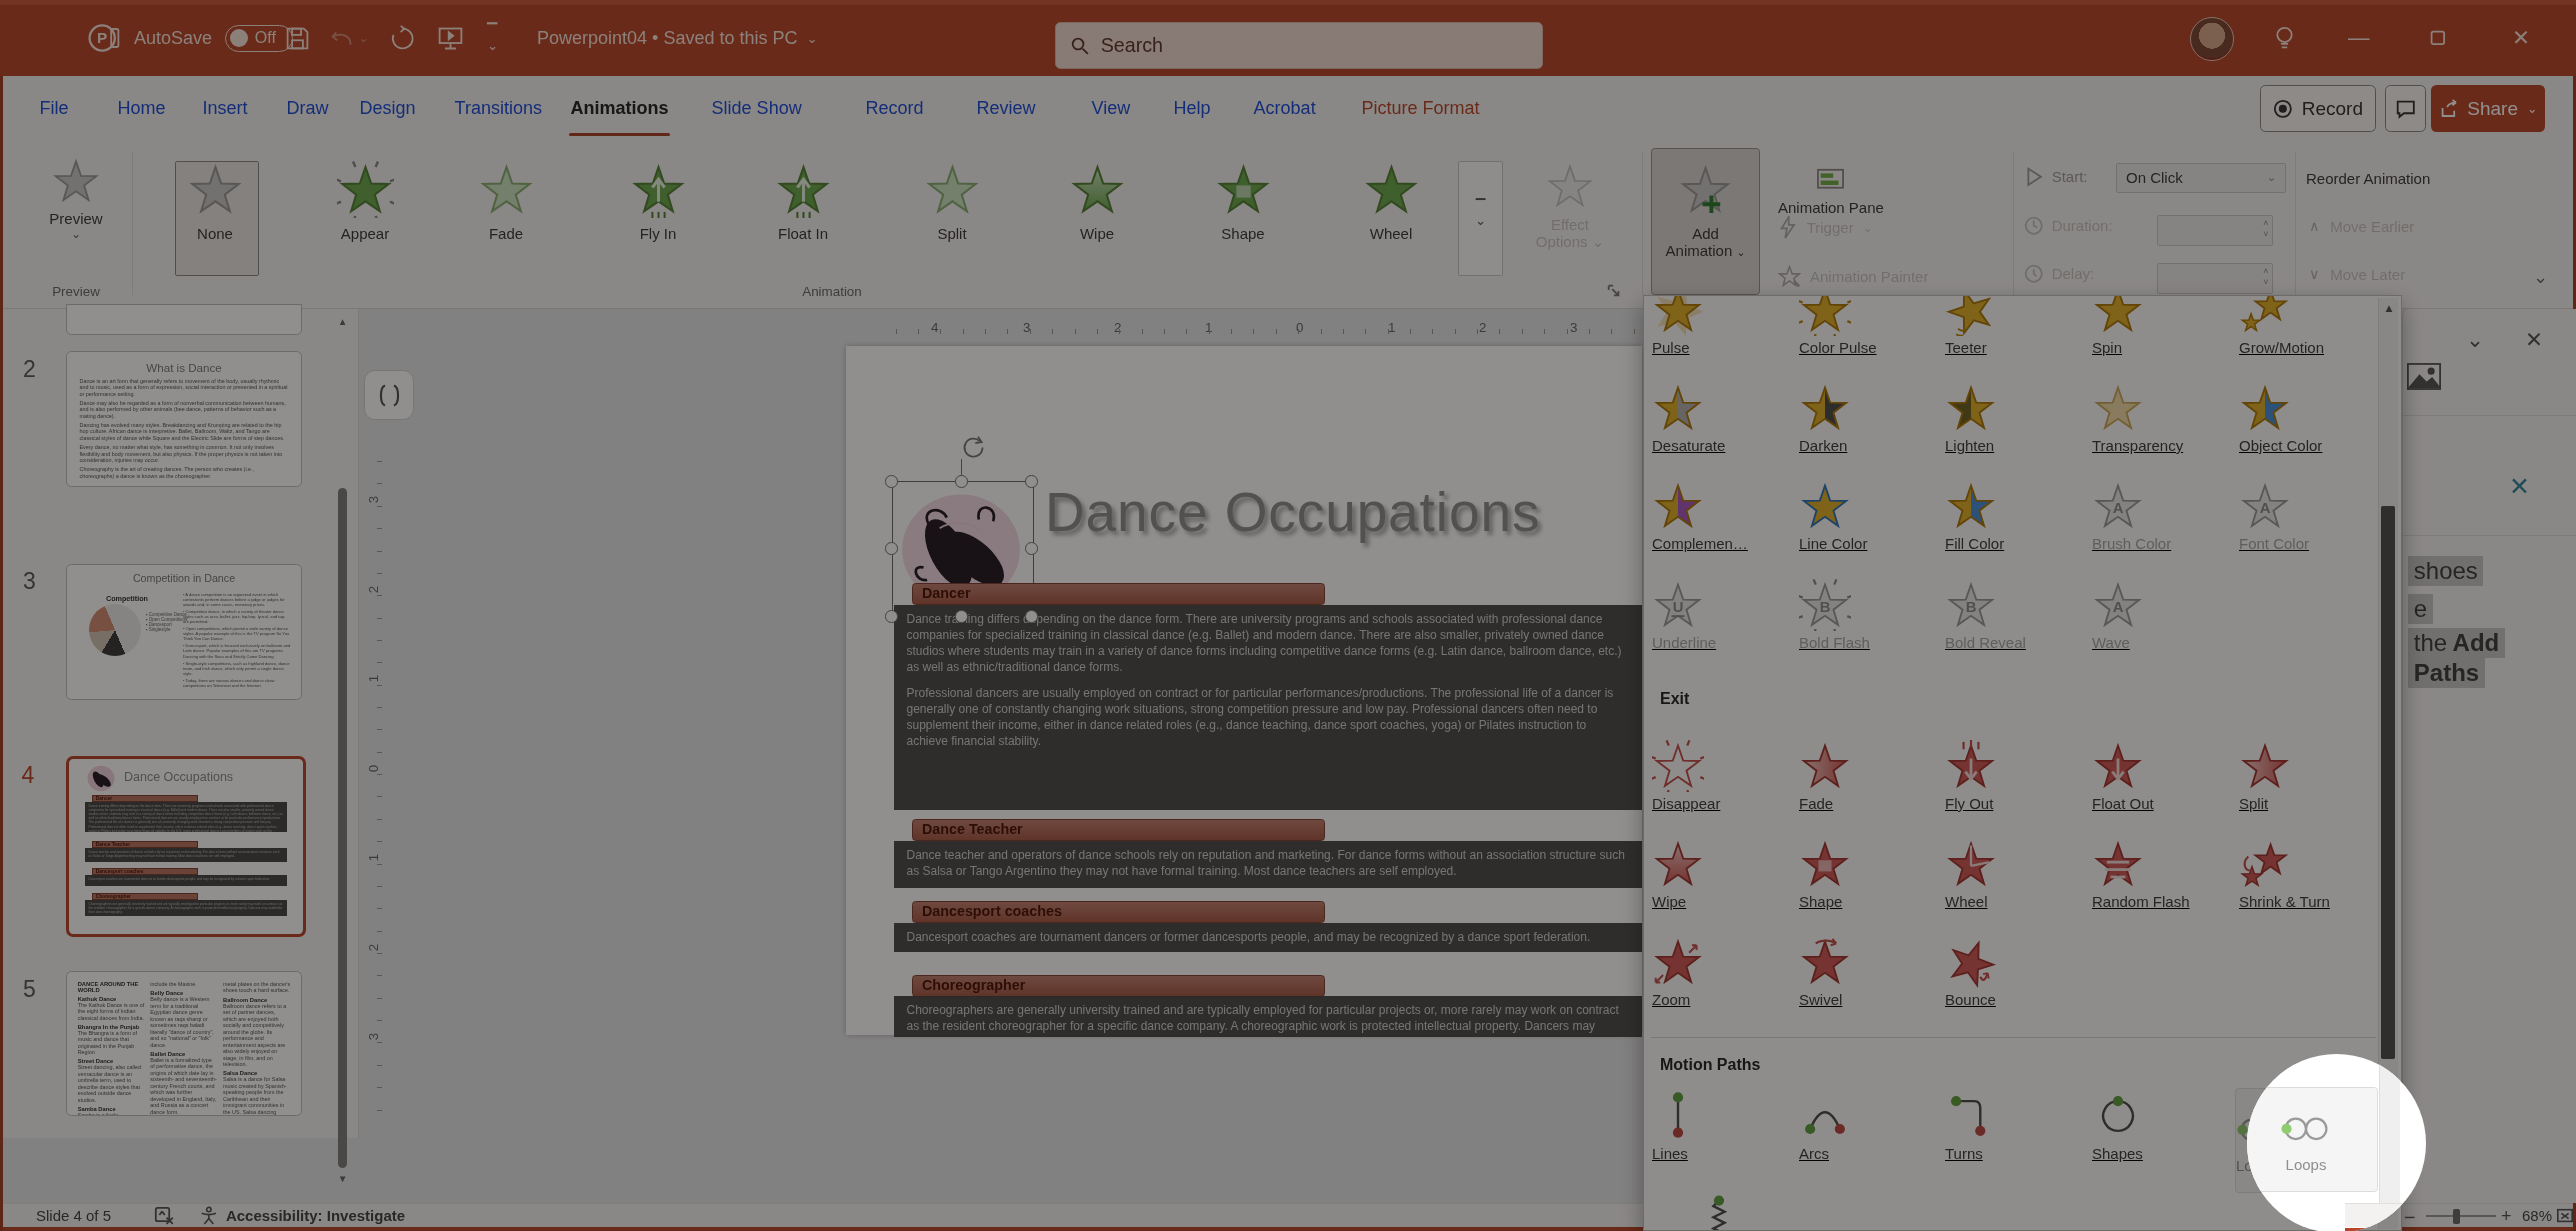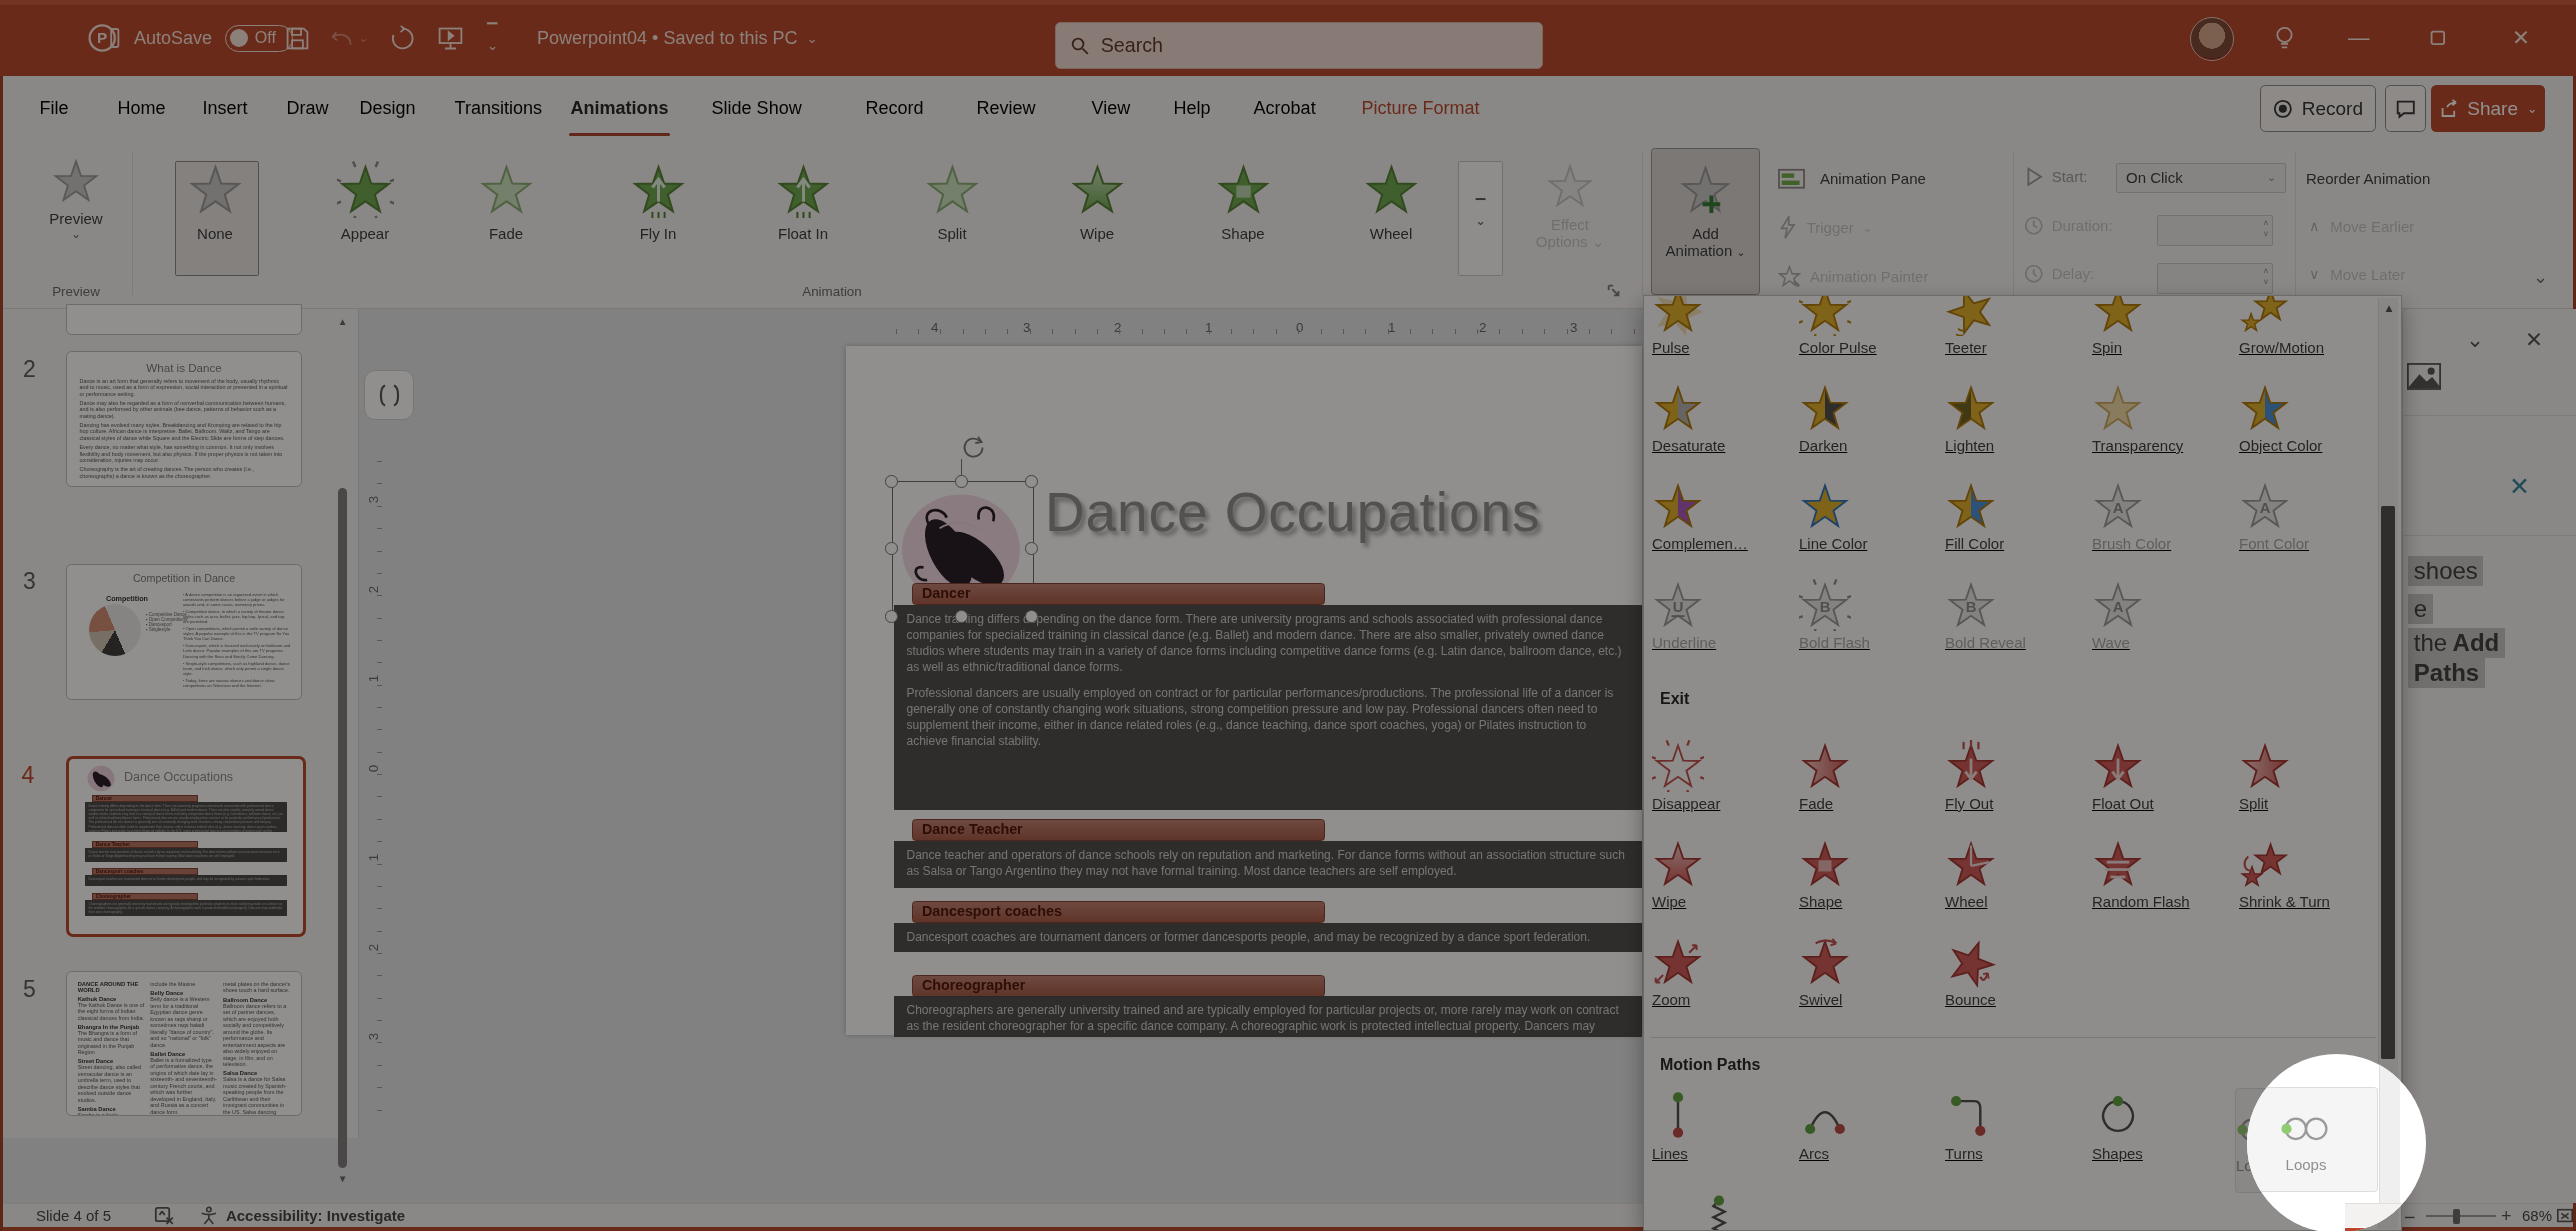--- a/index.html
+++ b/index.html
@@ -13,21 +13,21 @@
   .qat-icon{stroke:#F6E3DB;fill:none;stroke-width:2;}
   .qat-dis{opacity:.45;}
   #autosave-pill{width:68px;height:27px;border:1.8px solid #F6E3DB;border-radius:14.3px;display:flex;align-items:center;gap:7.2px;padding-left:3.6px;box-sizing:border-box;}
   #autosave-knob{width:18px;height:18px;border-radius:50%;background:#F6E3DB;}
   #search-box{position:absolute;left:1055px;top:22.4px;width:488px;height:47px;background:#EFD9CF;border:0.9px solid #D9B7A9;border-radius:5.4px;display:flex;align-items:center;color:#5B3A2E;font-size:19.7px;gap:10.7px;padding-left:14.3px;box-sizing:border-box;}
   .winctl{font-size:21.5px;color:#F6E3DB;}
   #avatar{position:absolute;left:2190px;top:17px;width:42px;height:42px;border-radius:50%;
     background:radial-gradient(circle at 50% 42%,#d8a98e 0 40%,#7a4a33 41% 70%,#8c2f22 71%);border:0.9px solid #e8c7b8;}
   
   #tabsbar{position:absolute;left:0;top:76px;width:2576px;height:67px;background:#F3F2F1;border-bottom:0.9px solid #E1DFDD;}
-  .tab{position:absolute;top:0;height:64px;display:flex;align-items:center;font-size:18px;color:#000000;padding:0 3.6px;}
+  .tab{position:absolute;top:0;height:64px;display:flex;align-items:center;font-size:18px;color:#1d4ed8;padding:0 3.6px;}
   .tab.active{color:#262626;font-weight:bold;}
   .tab.active::after{content:"";position:absolute;left:1.8px;right:1.8px;bottom:3.6px;height:3.6px;background:#A8432A;border-radius:1.8px;}
   .tab.contextual{color:#B7472A;}
   .pillbtn{position:absolute;top:9px;height:47px;border:0.9px solid #8A8886;border-radius:5.4px;background:#F7F6F5;display:flex;align-items:center;justify-content:center;gap:9px;font-size:19px;color:#333;box-sizing:border-box;}
   #share-btn{background:#B7472A;color:#fff;border:none;}
   
   #ribbon{position:absolute;left:0;top:143px;width:2576px;height:165px;background:#F3F2F1;border-bottom:0.9px solid #D8D6D4;}
   .vsep{position:absolute;top:9px;height:143px;width:0.9px;background:#DCDAD8;}
   .grouplabel{position:absolute;top:141px;font-size:13.4px;color:#6a6a6a;text-align:center;}
   .galitem{position:absolute;top:18px;width:134px;text-align:center;}
@@ -282,21 +282,21 @@
 
     <div id="add-anim-btn">
       <div id="addanim-star" style="margin-top:12.5px;"><svg width="55" height="55" viewBox="0 0 56 56">
             <polygon points="28.0,6.0 33.6,22.2 50.8,22.6 37.1,33.0 42.1,49.4 28.0,39.6 13.9,49.4 18.9,33.0 5.2,22.6 22.4,22.2" fill="#C8C8C8" stroke="#9a9a9a" stroke-width="2"></polygon>
             <path d="M34 34 L34 52 M25 43 L43 43" stroke="#2E7D32" stroke-width="4"></path>
           </svg></div>
       <div class="smalllabel" style="margin-top:5.4px;">Add</div>
       <div class="smalllabel"><span>Animation</span> <span style="font-size:10.7px;">⌄</span></div>
     </div>
 
-    <div class="abs" style="left:1778px;top:25px;display:flex;align-items:center;gap:15px;">
+    <div class="abs" style="left:1778px;top:25px;display:flex;align-items:center;gap:9px;flex-direction:column;">
       <svg width="27" height="21.5" viewBox="0 0 30 24">
           <rect x="1" y="2" width="28" height="20" fill="none" stroke="#8a8886" stroke-width="2"></rect>
           <rect x="4" y="6" width="14" height="5" fill="#70AD47"></rect>
           <rect x="4" y="14" width="20" height="5" fill="#70AD47"></rect>
         </svg>
       <span class="smalllabel">Animation Pane</span>
     </div>
     <div class="abs" style="left:1778px;top:73px;display:flex;align-items:center;gap:9px;opacity:.55;">
       <svg width="19.7" height="23" viewBox="0 0 22 26">
           <polygon points="12,1 4,14 10,14 8,25 18,10 12,10" fill="none" stroke="#777" stroke-width="2"></polygon>

